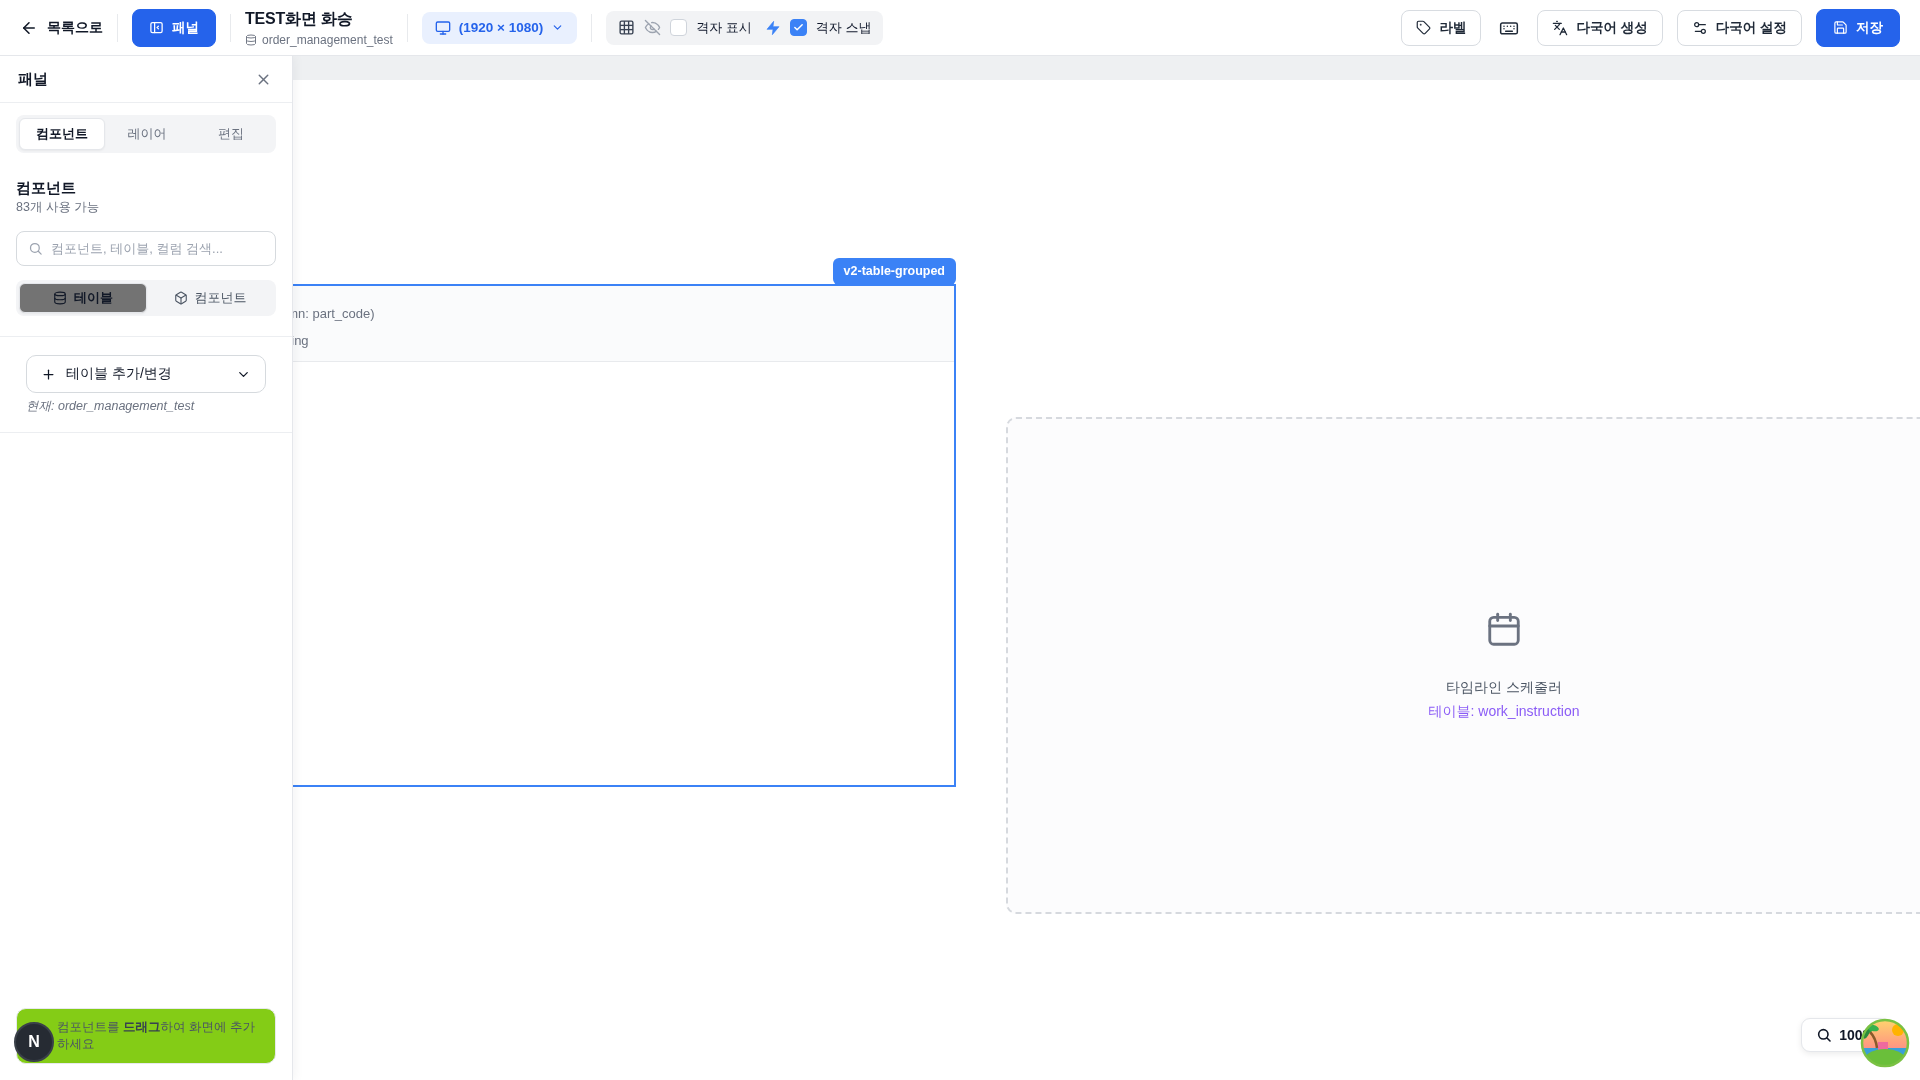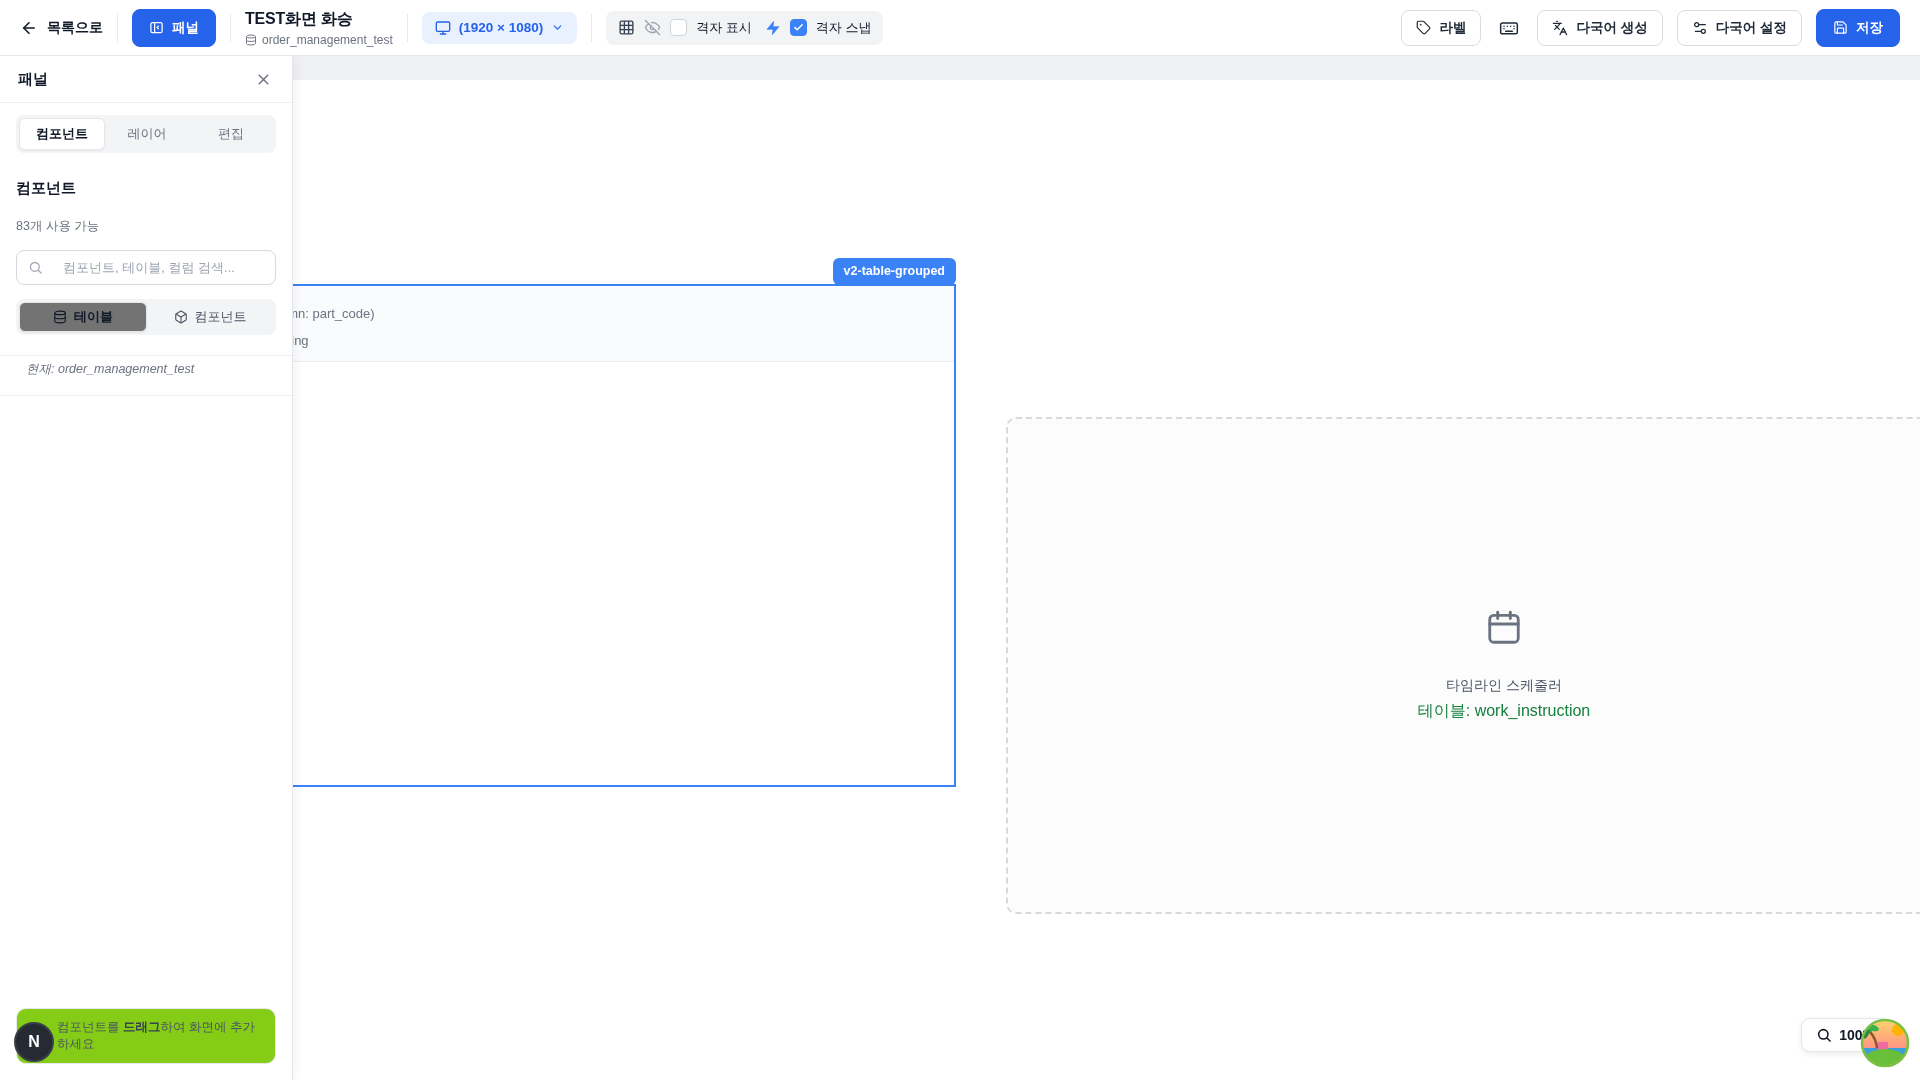--- a/index.html
+++ b/index.html
@@ -37,42 +37,42 @@
   .sel-component { position:absolute; top:228px; left:100px; width:852px; height:503px;
                    border:2px solid #3b82f6; background:#fff; z-index:4; cursor:pointer; }
   .sel-header { position:absolute; top:0; left:0; right:0; height:76px; background:#fafbfc; border-bottom:1px solid #e8eaed; }
   .sel-line { position:absolute; font-size:13px; color:#6b7280; white-space:nowrap; }
 
   .placeholder-box { position:absolute; top:361px; left:1002px; width:996px; height:497px;
                      border:2px dashed #d6d9de; border-radius:10px; background:#fcfcfd;
                      display:flex; flex-direction:column; align-items:center; justify-content:center;
                      gap:6px; z-index:3; cursor:pointer; }
   .ph-title { font-size:14px; color:#4b5563; margin-top:24px; }
-  .ph-sub { font-size:16px; color:#15803d; }
+  .ph-sub { font-size:14px; color:#8b5cf6; }
 
   .zoom-pill { position:absolute; right:30px; bottom:28px; height:34px; background:#fff; border:1px solid #e5e7eb;
                border-radius:9px; box-shadow:0 2px 6px rgba(0,0,0,.08); display:flex; align-items:center;
                gap:7px; padding:0 14px; font-size:14px; font-weight:600; color:#111827; z-index:20; cursor:pointer; }
   .island { position:absolute; right:10px; bottom:12px; width:50px; height:50px; z-index:21; }
 
   
   .panel { position:absolute; top:56px; left:0; width:293px; height:1024px; background:#ffffff;
            border-right:1px solid #e5e7eb; box-shadow:2px 0 10px rgba(15,23,42,.05); z-index:30; }
   .panel-header { height:47px; border-bottom:1px solid #eceef1; display:flex; align-items:center;
                   justify-content:space-between; padding:0 18px; }
   .panel-title { font-size:15px; font-weight:700; color:#111827; }
   .panel-close { cursor:pointer; padding:2px; }
   .panel-body { padding:12px 16px 0; }
   .seg { display:flex; background:#f3f4f6; border-radius:8px; padding:3px; }
   .seg-tab { flex:1; text-align:center; font-size:13px; color:#6b7280; padding:7px 0; border-radius:6px; cursor:pointer; }
   .seg-tab.active { background:#fff; color:#111827; font-weight:600; border:1px solid #e5e7eb; box-shadow:0 1px 2px rgba(0,0,0,.05); padding:6px 0; }
   .sec-title { margin-top:26px; font-size:15px; font-weight:700; color:#111827; }
-  .sec-sub { margin-top:20px; font-size:12.5px; color:#6b7280; }
+  .sec-sub { margin-top:1px; font-size:12.5px; color:#6b7280; }
   .search-box { margin-top:15px; height:35px; border:1px solid #d6dade; border-radius:8px; display:flex;
-                align-items:center; gap:20px; padding:0 11px; background:#fff; }
+                align-items:center; gap:8px; padding:0 11px; background:#fff; }
   .search-box input { border:none; outline:none; flex:1; font-size:13px; color:#111827; font-family:"Liberation Sans",sans-serif; background:transparent; }
   .search-box input::placeholder { color:#9ca3af; }
   .src-toggle { margin-top:14px; display:flex; background:#f3f4f6; border-radius:8px; padding:3px; }
   .src-btn { flex:1; display:flex; align-items:center; justify-content:center; gap:7px; font-size:13px;
              color:#4b5563; padding:6px 0; border-radius:6px; cursor:pointer; }
   .src-btn.active { background:#737373; color:#111827; font-weight:600; border:1px solid #e5e7eb; box-shadow:0 1px 2px rgba(0,0,0,.05); padding:5px 0; }
   .panel-hr { border:none; border-top:1px solid #eceef1; margin:20px -16px 0; }
   .add-table-btn { margin:18px 10px 0; height:38px; border:1px solid #d6dade; border-radius:10px; background:#fff;
                    display:flex; align-items:center; gap:10px; padding:0 14px; font-size:14px; color:#111827;
                    cursor:pointer; font-weight:500; }
@@ -199,20 +199,35 @@
             <path d="m3.3 7 8.7 5 8.7-5"></path>
               <path d="M12 22V12"></path>
           </svg>
         </span>
         <span>컴포넌트</span>
       </div>
     </div>
 
     <hr class="panel-hr">
 
+    <div class="add-table-btn">
+      <span>
+        <svg width="15" height="15" viewBox="0 0 24 24" fill="none" stroke="#111827" stroke-width="2" stroke-linecap="round">
+          <path d="M5 12h14"></path>
+            <path d="M12 5v14"></path>
+        </svg>
+      </span>
+      <span>테이블 추가/변경</span>
+      <span class="spacer"></span>
+      <span>
+        <svg width="15" height="15" viewBox="0 0 24 24" fill="none" stroke="#111827" stroke-width="2" stroke-linecap="round" stroke-linejoin="round">
+          <path d="m6 9 6 6 6-6"></path>
+        </svg>
+      </span>
+    </div>
     <div class="current-table">현재: order_management_test</div>
 
     <hr class="panel-hr" style="margin-top:17px;">
   </div>
 
   <div class="panel-hint">
     <span>컴포넌트를 </span><b>드래그</b><span>하여 화면에 추가하세요</span>
   </div>
   <div class="avatar">N</div>
 </div>

